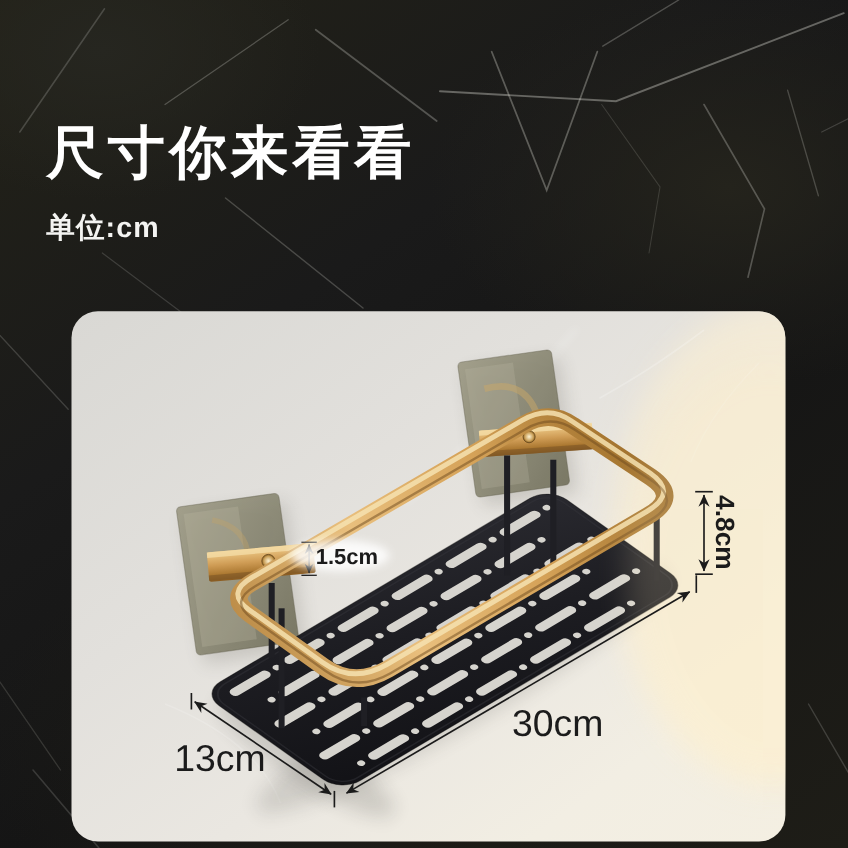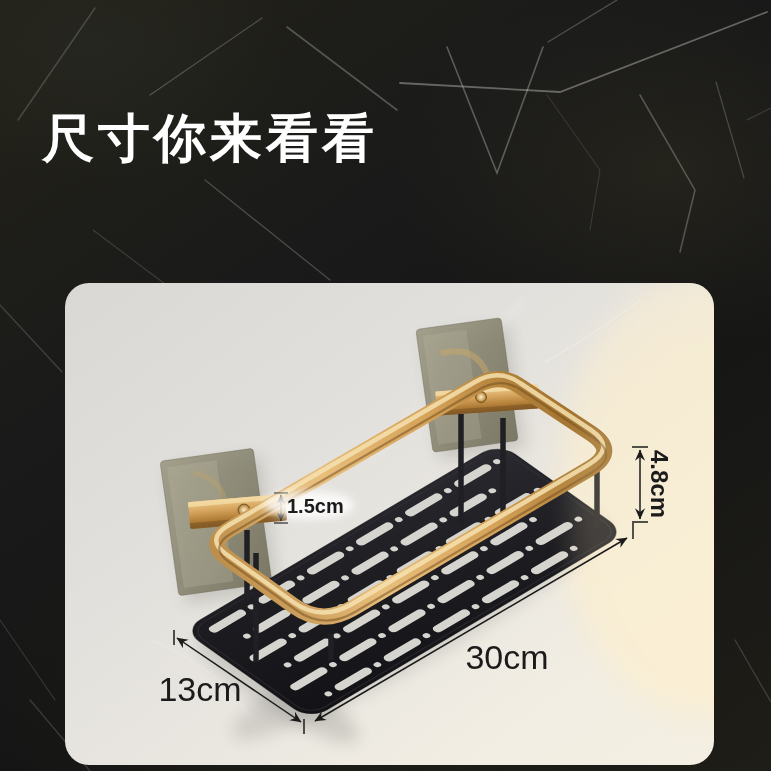--- a/index.html
+++ b/index.html
@@ -37,20 +37,21 @@
       <path d="M617 0 L548 42" stroke-width="1.3" opacity="0.28"></path>
       <path d="M640 95 L695 190 L680 252" stroke-width="1.5" opacity="0.30"></path>
       <path d="M716 82 L744 178" stroke-width="1.2" opacity="0.24"></path>
       <path d="M747 120 L771 108" stroke-width="1.1" opacity="0.20"></path>
       <path d="M735 640 L771 702" stroke-width="1.3" opacity="0.20"></path>
       <path d="M547 95 L600 170 L590 230" stroke-width="1.0" opacity="0.16"></path>
     </g>
   </svg>
 
   <div class="headline">尺寸你来看看</div>
+  <div class="subtitle">单位:cm</div>
 
   <svg width="771" height="771" viewBox="0 0 771 771">
     <defs>
       <linearGradient id="wallGrad" x1="0" y1="0" x2="1" y2="1">
         <stop offset="0" stop-color="#d9d8d4"></stop>
         <stop offset="0.35" stop-color="#e2e0dc"></stop>
         <stop offset="0.6" stop-color="#eae7e1"></stop>
         <stop offset="0.82" stop-color="#f2eee3"></stop>
         <stop offset="1" stop-color="#f4efe2"></stop>
       </linearGradient>

